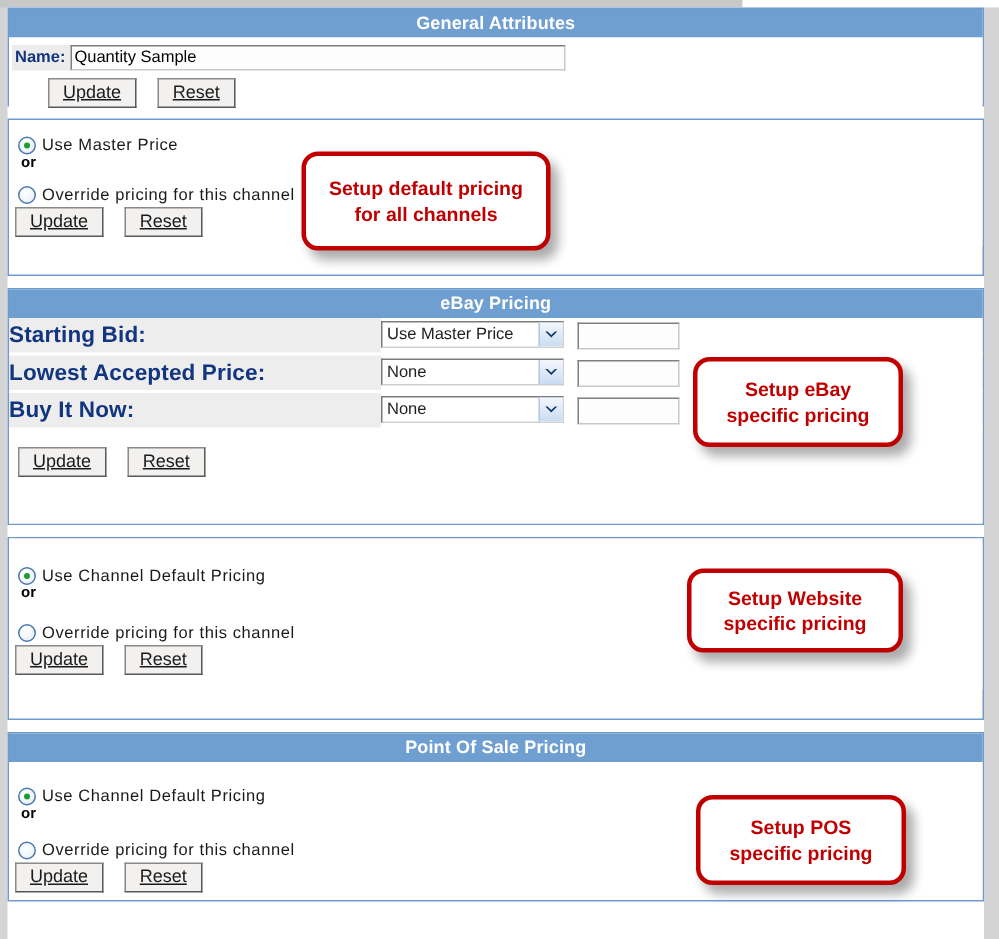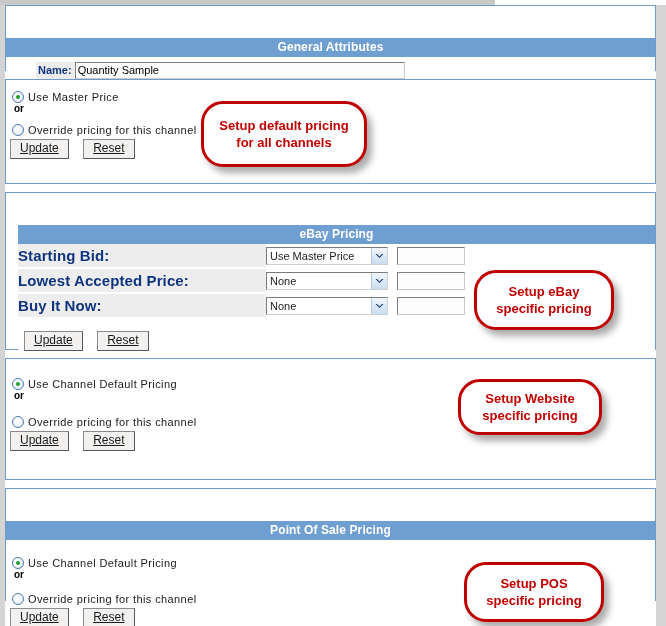--- a/index.html
+++ b/index.html
@@ -51,34 +51,32 @@
   }
   .panel-header {
     background: #6f9fd0;
     color: #ffffff;
     font-size: 12px;
     font-weight: bold;
     text-align: center;
     line-height: 19px;
     height: 19px;
     letter-spacing: 0.1px;
-    margin-top: 32px;
   }
   .panel-body {
     position: relative;
     background: #ffffff;
   }
 
   
   .name-row {
     display: flex;
     align-items: center;
     height: 22px;
     padding: 2px 0 0 2px;
-    margin-left: 28px;
   }
   .name-label {
     font-size: 11px;
     color: #12357f;
     font-weight: bold;
     background: #ececec;
     padding: 2px 3px 2px 2px;
     line-height: 13px;
   }
   .text-input {
@@ -209,21 +207,21 @@
     flex: 0 0 auto;
   }
   .select .arrow svg { display: block; }
   .pinput { width: 68px; height: 18px; }
 
   
   .callout {
     position: absolute;
     background: #ffffff;
     border: 3px solid #c00000;
-    border-radius: 22px;
+    border-radius: 11px;
     color: #c00000;
     font-weight: bold;
     font-size: 13px;
     text-align: center;
     display: flex;
     align-items: center;
     justify-content: center;
     line-height: 17px;
     box-shadow: 5px 6px 7px rgba(0,0,0,0.33);
     box-sizing: border-box;
@@ -269,21 +267,21 @@
         <div class="btn-row" style="padding-left:4px;padding-top:2px;">
           <span class="btn"><u>Update</u></span>
           <span class="btn"><u>Reset</u></span>
         </div>
         <div class="callout" style="left:195px; top:21px; width:166px; height:66px;">
           <span>Setup default pricing for all channels</span>
         </div>
       </div>
     </div>
 
-    <div class="panel" style="height:158px;padding-left:12px;">
+    <div class="panel" style="height:158px;">
       <div class="panel-header">eBay Pricing</div>
       <div class="panel-body" style="height:137px;">
         <table class="ptable">
           <tbody>
             <tr>
               <td class="plabel">Starting Bid:</td>
               <td class="pctl">
                 <span class="select">
                   <span class="sel-text">Use Master Price</span>
                   <span class="arrow">

